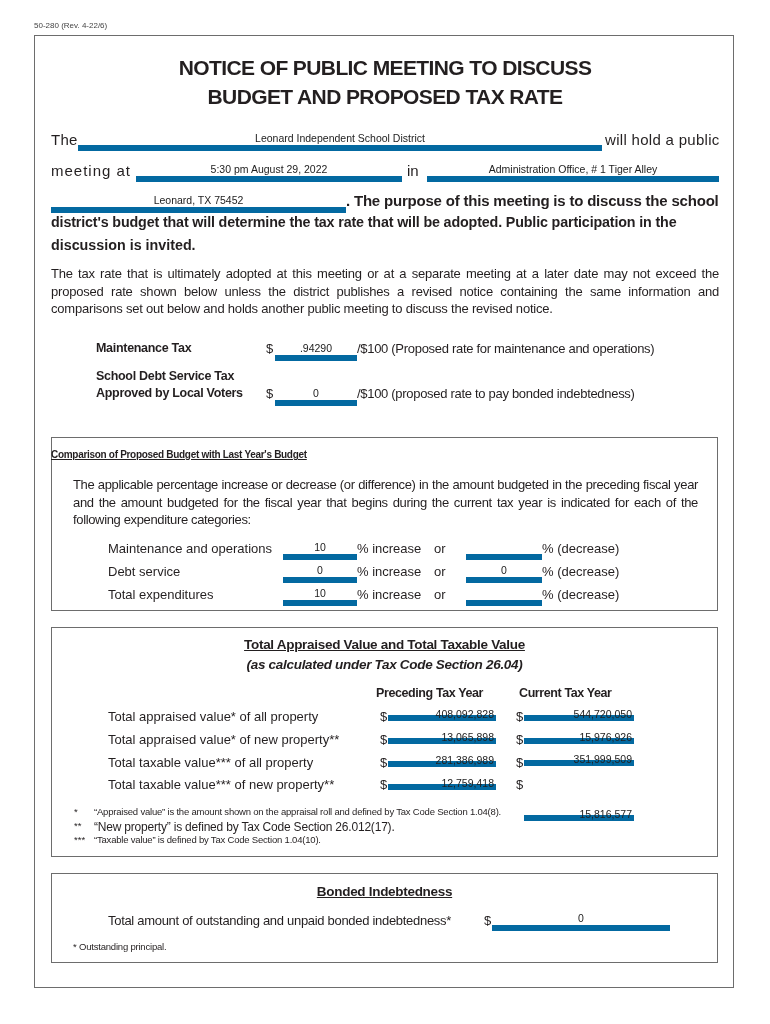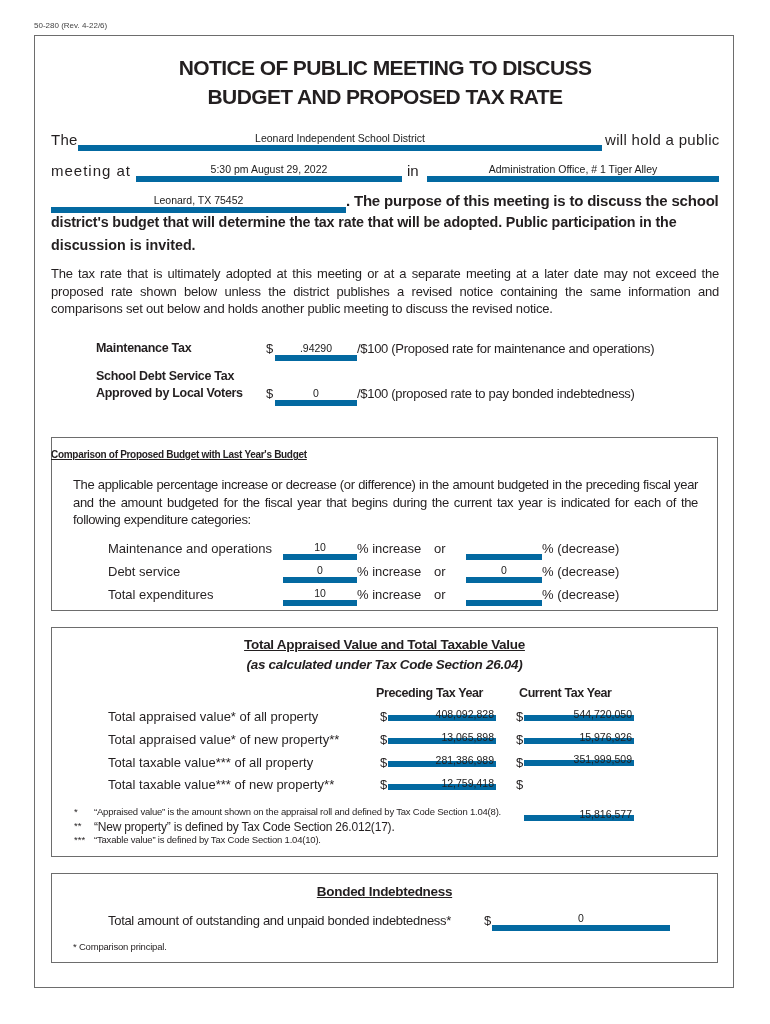--- a/index.html
+++ b/index.html
@@ -121,13 +121,13 @@
 <div class="abs" style="left:74px; top:820px; font-size:9.5px;">**</div>
 <div class="abs" style="left:94px; top:820px; font-size:12px; letter-spacing:-0.2px;">“New property” is defined by Tax Code Section 26.012(17).</div>
 <div class="abs" style="left:74px; top:834px; font-size:9.5px;">***</div>
 <div class="abs" style="left:94px; top:834px; font-size:9.5px; letter-spacing:-0.2px;">“Taxable value” is defined by Tax Code Section 1.04(10).</div>
 
 <div class="box" style="top:873px; height:90px;"></div>
 <div class="abs bold uline" style="left:51px; width:667px; text-align:center; top:884px; font-size:13.5px; letter-spacing:-0.3px;">Bonded Indebtedness</div>
 <div class="abs sans13" style="left:108px; top:913px; letter-spacing:-0.3px;">Total amount of outstanding and unpaid bonded indebtedness*</div>
 <div class="abs sans13" style="left:484px; top:913px;">$</div>
 <div class="blank" style="left:492px; top:911px; width:178px;">0</div>
-<div class="abs" style="left:73px; top:941px; font-size:9.5px; letter-spacing:-0.2px;">* Comparison principal.</div>
+<div class="abs" style="left:73px; top:941px; font-size:9.5px; letter-spacing:-0.2px;">* Outstanding principal.</div>
 
 </body></html>

